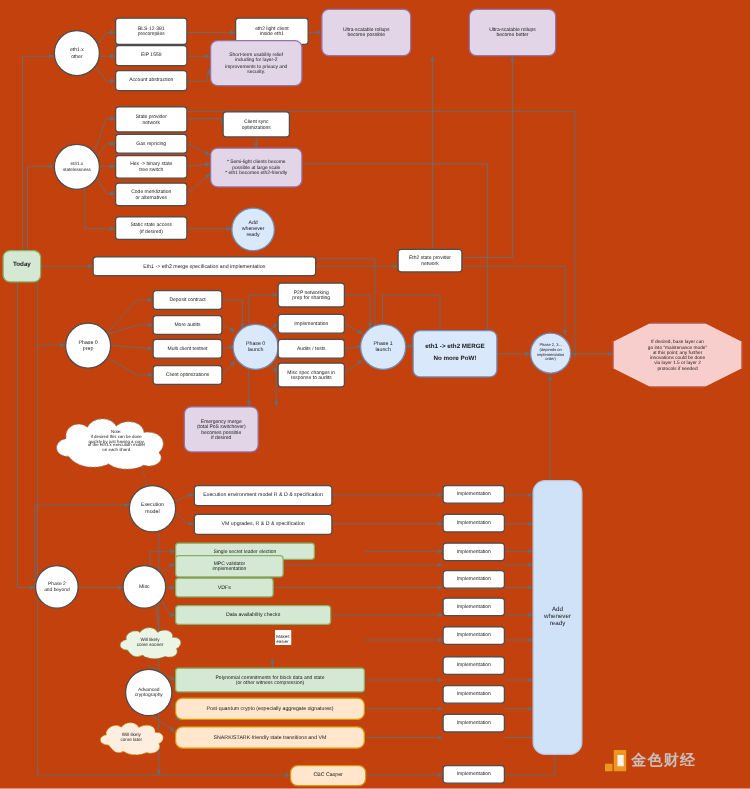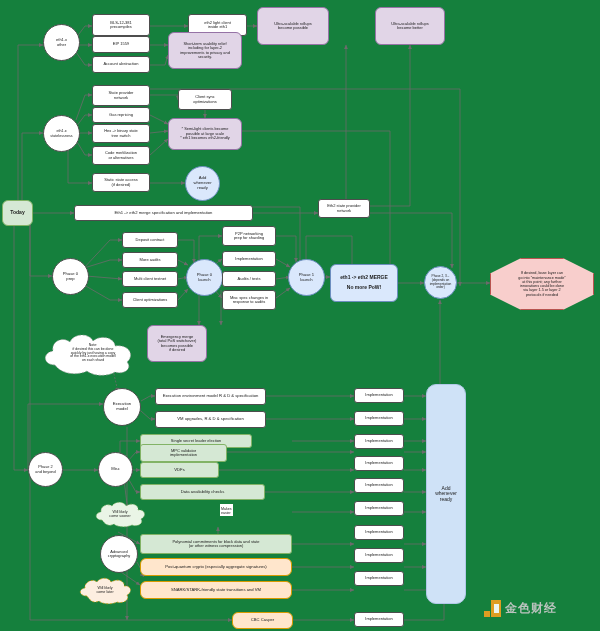--- a/index.html
+++ b/index.html
@@ -1,17 +1,17 @@
 <!DOCTYPE html>
 <html><head>
 <meta charset="utf-8">
 <style>
   html,body{margin:0;padding:0;background:#ffffff;}
   body{font-family:"Liberation Sans", sans-serif;}
-  #canvas{position:relative;width:600px;height:631px;background:#15803d;overflow:hidden;}
+  #canvas{position:relative;width:600px;height:631px;background:#c2410c;overflow:hidden;}
   svg#edges{position:absolute;left:0;top:0;width:600px;height:631px;}
   .node{position:absolute;box-sizing:border-box;display:flex;align-items:center;justify-content:center;text-align:center;color:#1a1a1a;line-height:1.12;overflow:hidden;}
   .rect{border:0.8px solid #4d4d4d;border-radius:3px;background:#ffffff;}
   .circle{border:0.8px solid #4d4d4d;border-radius:50%;background:#ffffff;}
   .circle-blue{border:0.8px solid #6c8ebf;border-radius:50%;background:#dae8fc;}
   .purple{border:0.8px solid #9673a6;border-radius:6px;background:#e1d5e7;}
   .green{border:0.8px solid #82b366;border-radius:6px;background:#d5e8d4;}
   .greenlite{border:0.8px solid #82b366;border-radius:3px;background:#d5e8d4;}
   .orange{border:0.8px solid #d79b00;border-radius:6px;background:#ffe6cc;}
   .blue{border:0.8px solid #6c8ebf;border-radius:6px;background:#dae8fc;}

